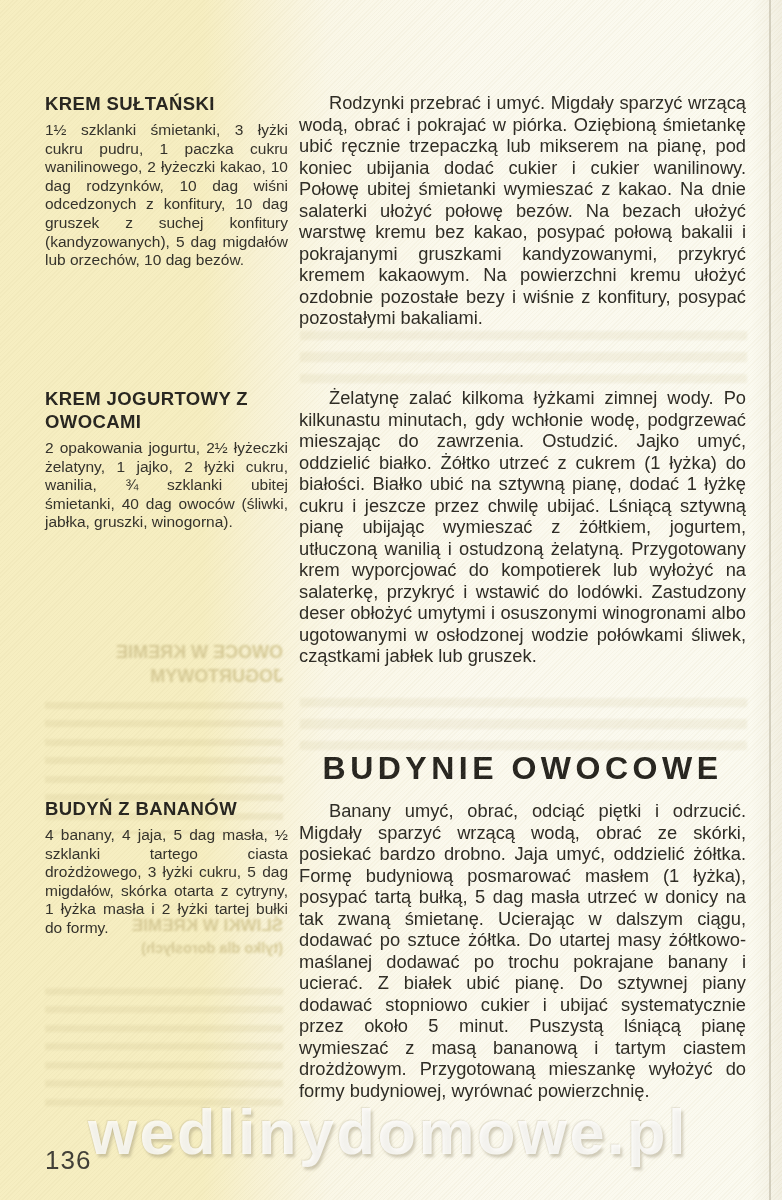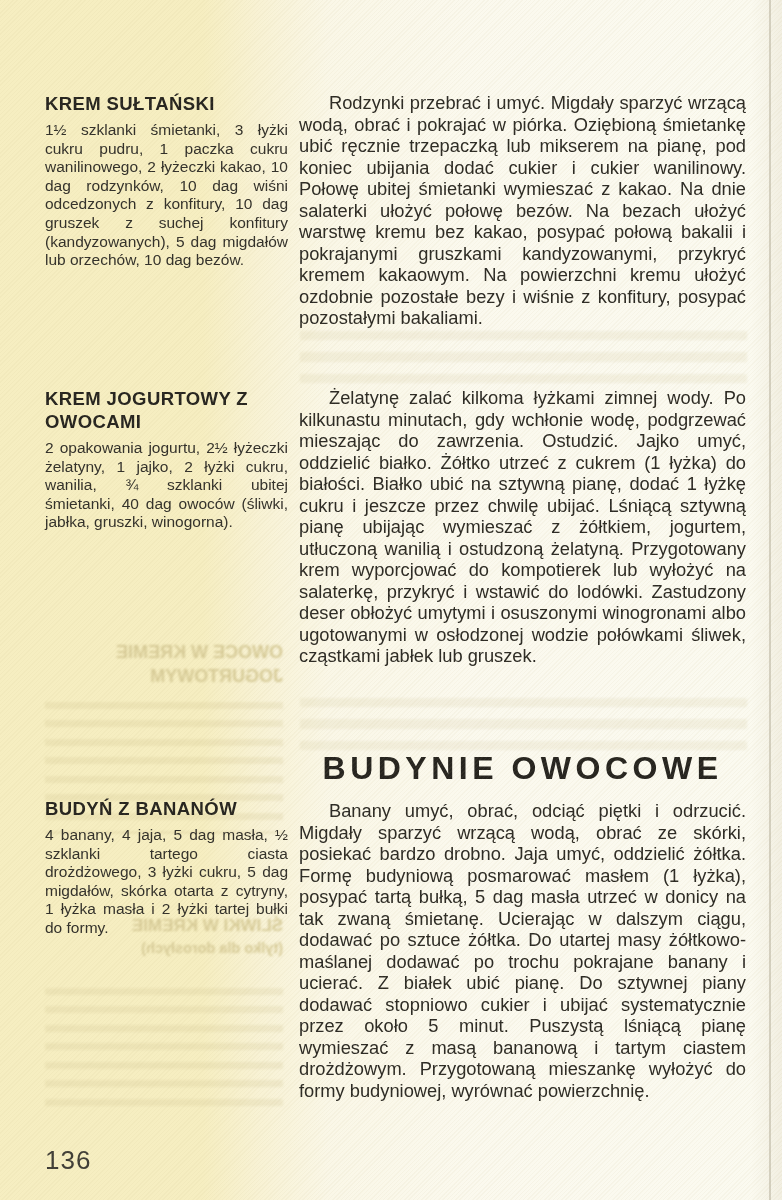--- a/index.html
+++ b/index.html
@@ -125,15 +125,16 @@
   </div>
 
   <div class="main">
     <p class="p1">Rodzynki przebrać i umyć. Migdały sparzyć wrzącą wodą, obrać i pokrajać w piórka. Oziębioną śmietankę ubić ręcznie trzepaczką lub mikserem na pianę, pod koniec ubijania dodać cukier i cukier wanilinowy. Połowę ubitej śmietanki wymieszać z kakao. Na dnie salaterki ułożyć połowę bezów. Na bezach ułożyć warstwę kremu bez kakao, posypać połową bakalii i pokrajanymi gruszkami kandyzowanymi, przykryć kremem kakaowym. Na powierzchni kremu ułożyć ozdobnie pozostałe bezy i wiśnie z konfitury, posypać pozostałymi bakaliami.</p>
     <p class="p2">Żelatynę zalać kilkoma łyżkami zimnej wody. Po kilkunastu minutach, gdy wchłonie wodę, podgrzewać mieszając do zawrzenia. Ostudzić. Jajko umyć, oddzielić białko. Żółtko utrzeć z cukrem (1 łyżka) do białości. Białko ubić na sztywną pianę, dodać 1 łyżkę cukru i jeszcze przez chwilę ubijać. Lśniącą sztywną pianę ubijając wymieszać z żółtkiem, jogurtem, utłuczoną wanilią i ostudzoną żelatyną. Przygotowany krem wyporcjować do kompotierek lub wyłożyć na salaterkę, przykryć i wstawić do lodówki. Zastudzony deser obłożyć umytymi i osuszonymi winogronami albo ugotowanymi w osłodzonej wodzie połówkami śliwek, cząstkami jabłek lub gruszek.</p>
     <h2 class="section-heading">BUDYNIE OWOCOWE</h2>
     <p class="p3">Banany umyć, obrać, odciąć piętki i odrzucić. Migdały sparzyć wrzącą wodą, obrać ze skórki, posiekać bardzo drobno. Jaja umyć, oddzielić żółtka. Formę budyniową posmarować masłem (1 łyżka), posypać tartą bułką, 5 dag masła utrzeć w donicy na tak zwaną śmietanę. Ucierając w dalszym ciągu, dodawać po sztuce żółtka. Do utartej masy żółtkowo-maślanej dodawać po trochu pokrajane banany i ucierać. Z białek ubić pianę. Do sztywnej piany dodawać stopniowo cukier i ubijać systematycznie przez około 5 minut. Puszystą lśniącą pianę wymieszać z masą bananową i tartym ciastem drożdżowym. Przygotowaną mieszankę wyłożyć do formy budyniowej, wyrównać powierzchnię.</p>
   </div>
 
   <div class="page-number">136</div>
+  <div class="watermark">wedlinydomowe.pl</div>
 
   <div class="page-edge"></div>
 </div>
 
 </body></html>

